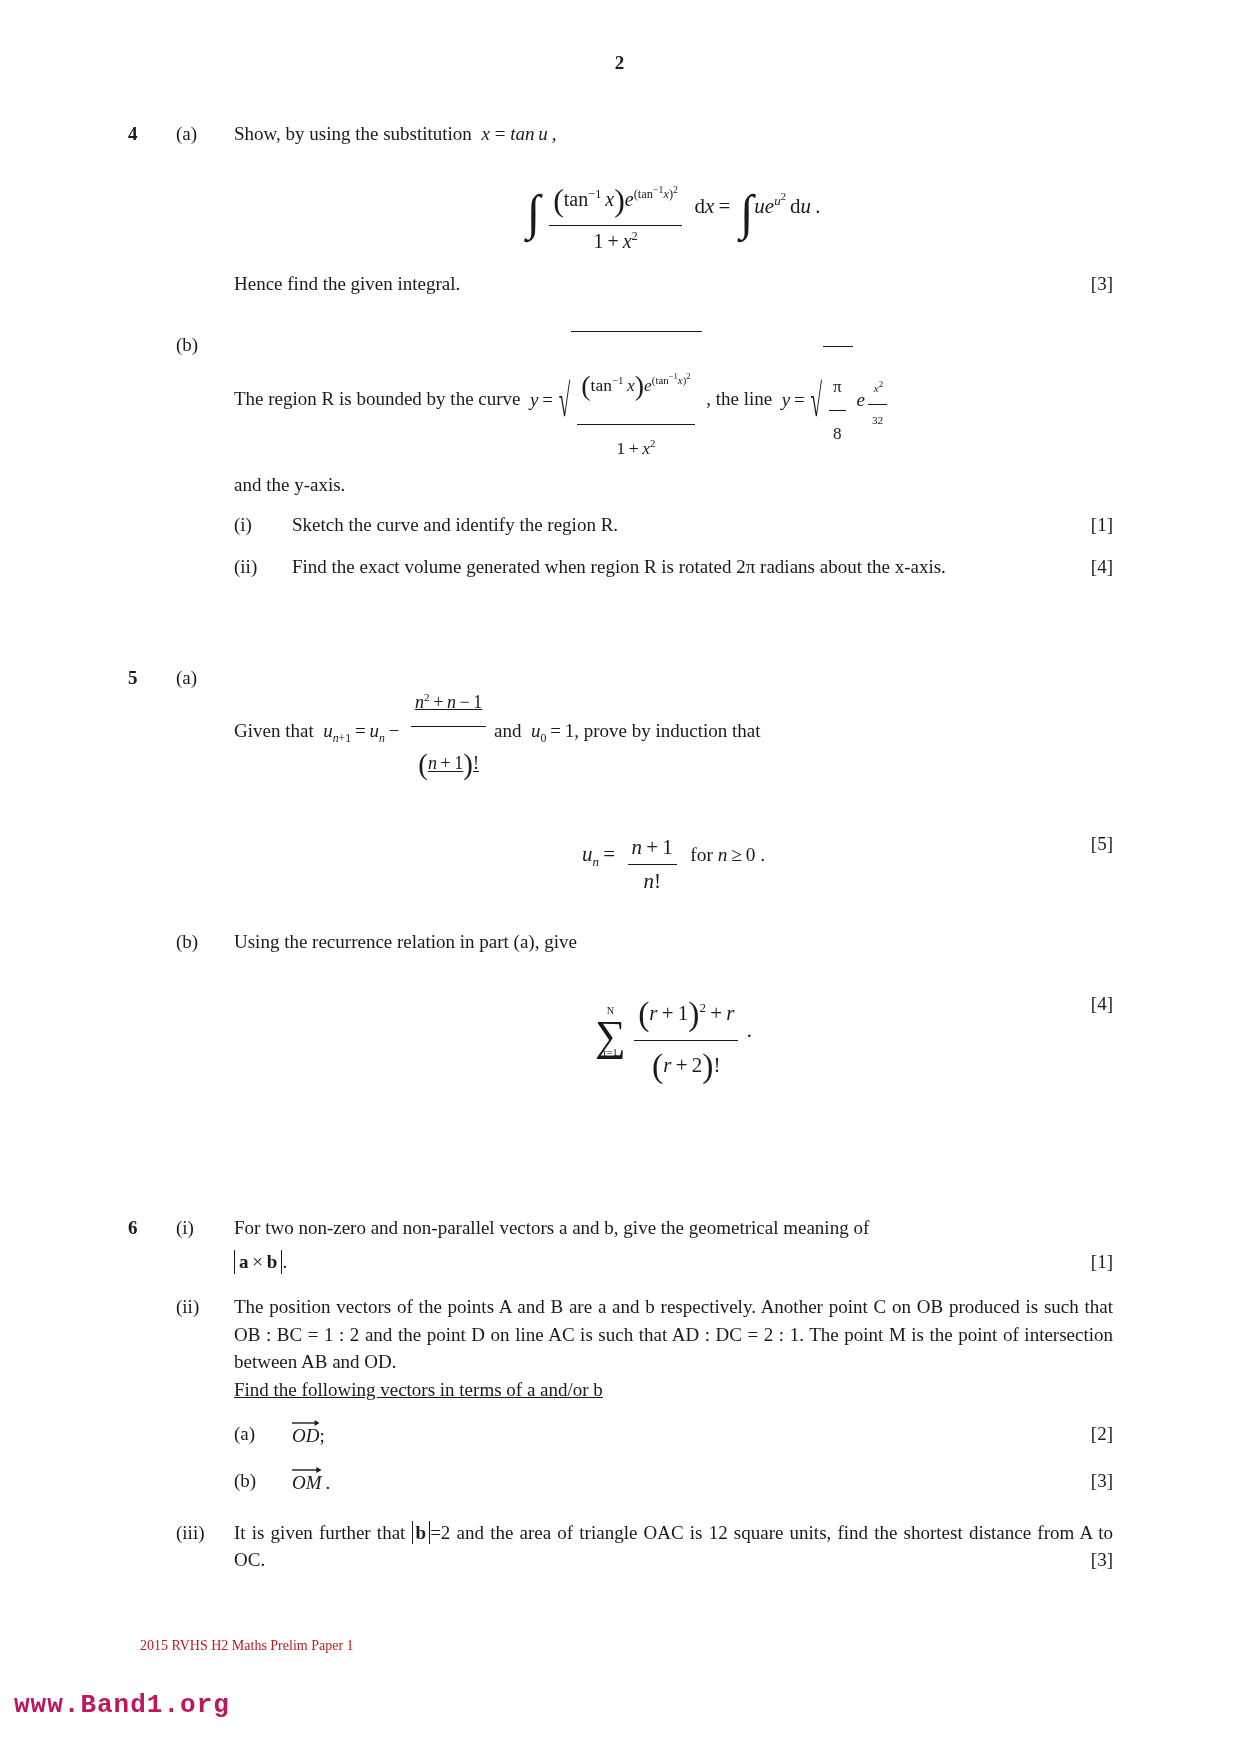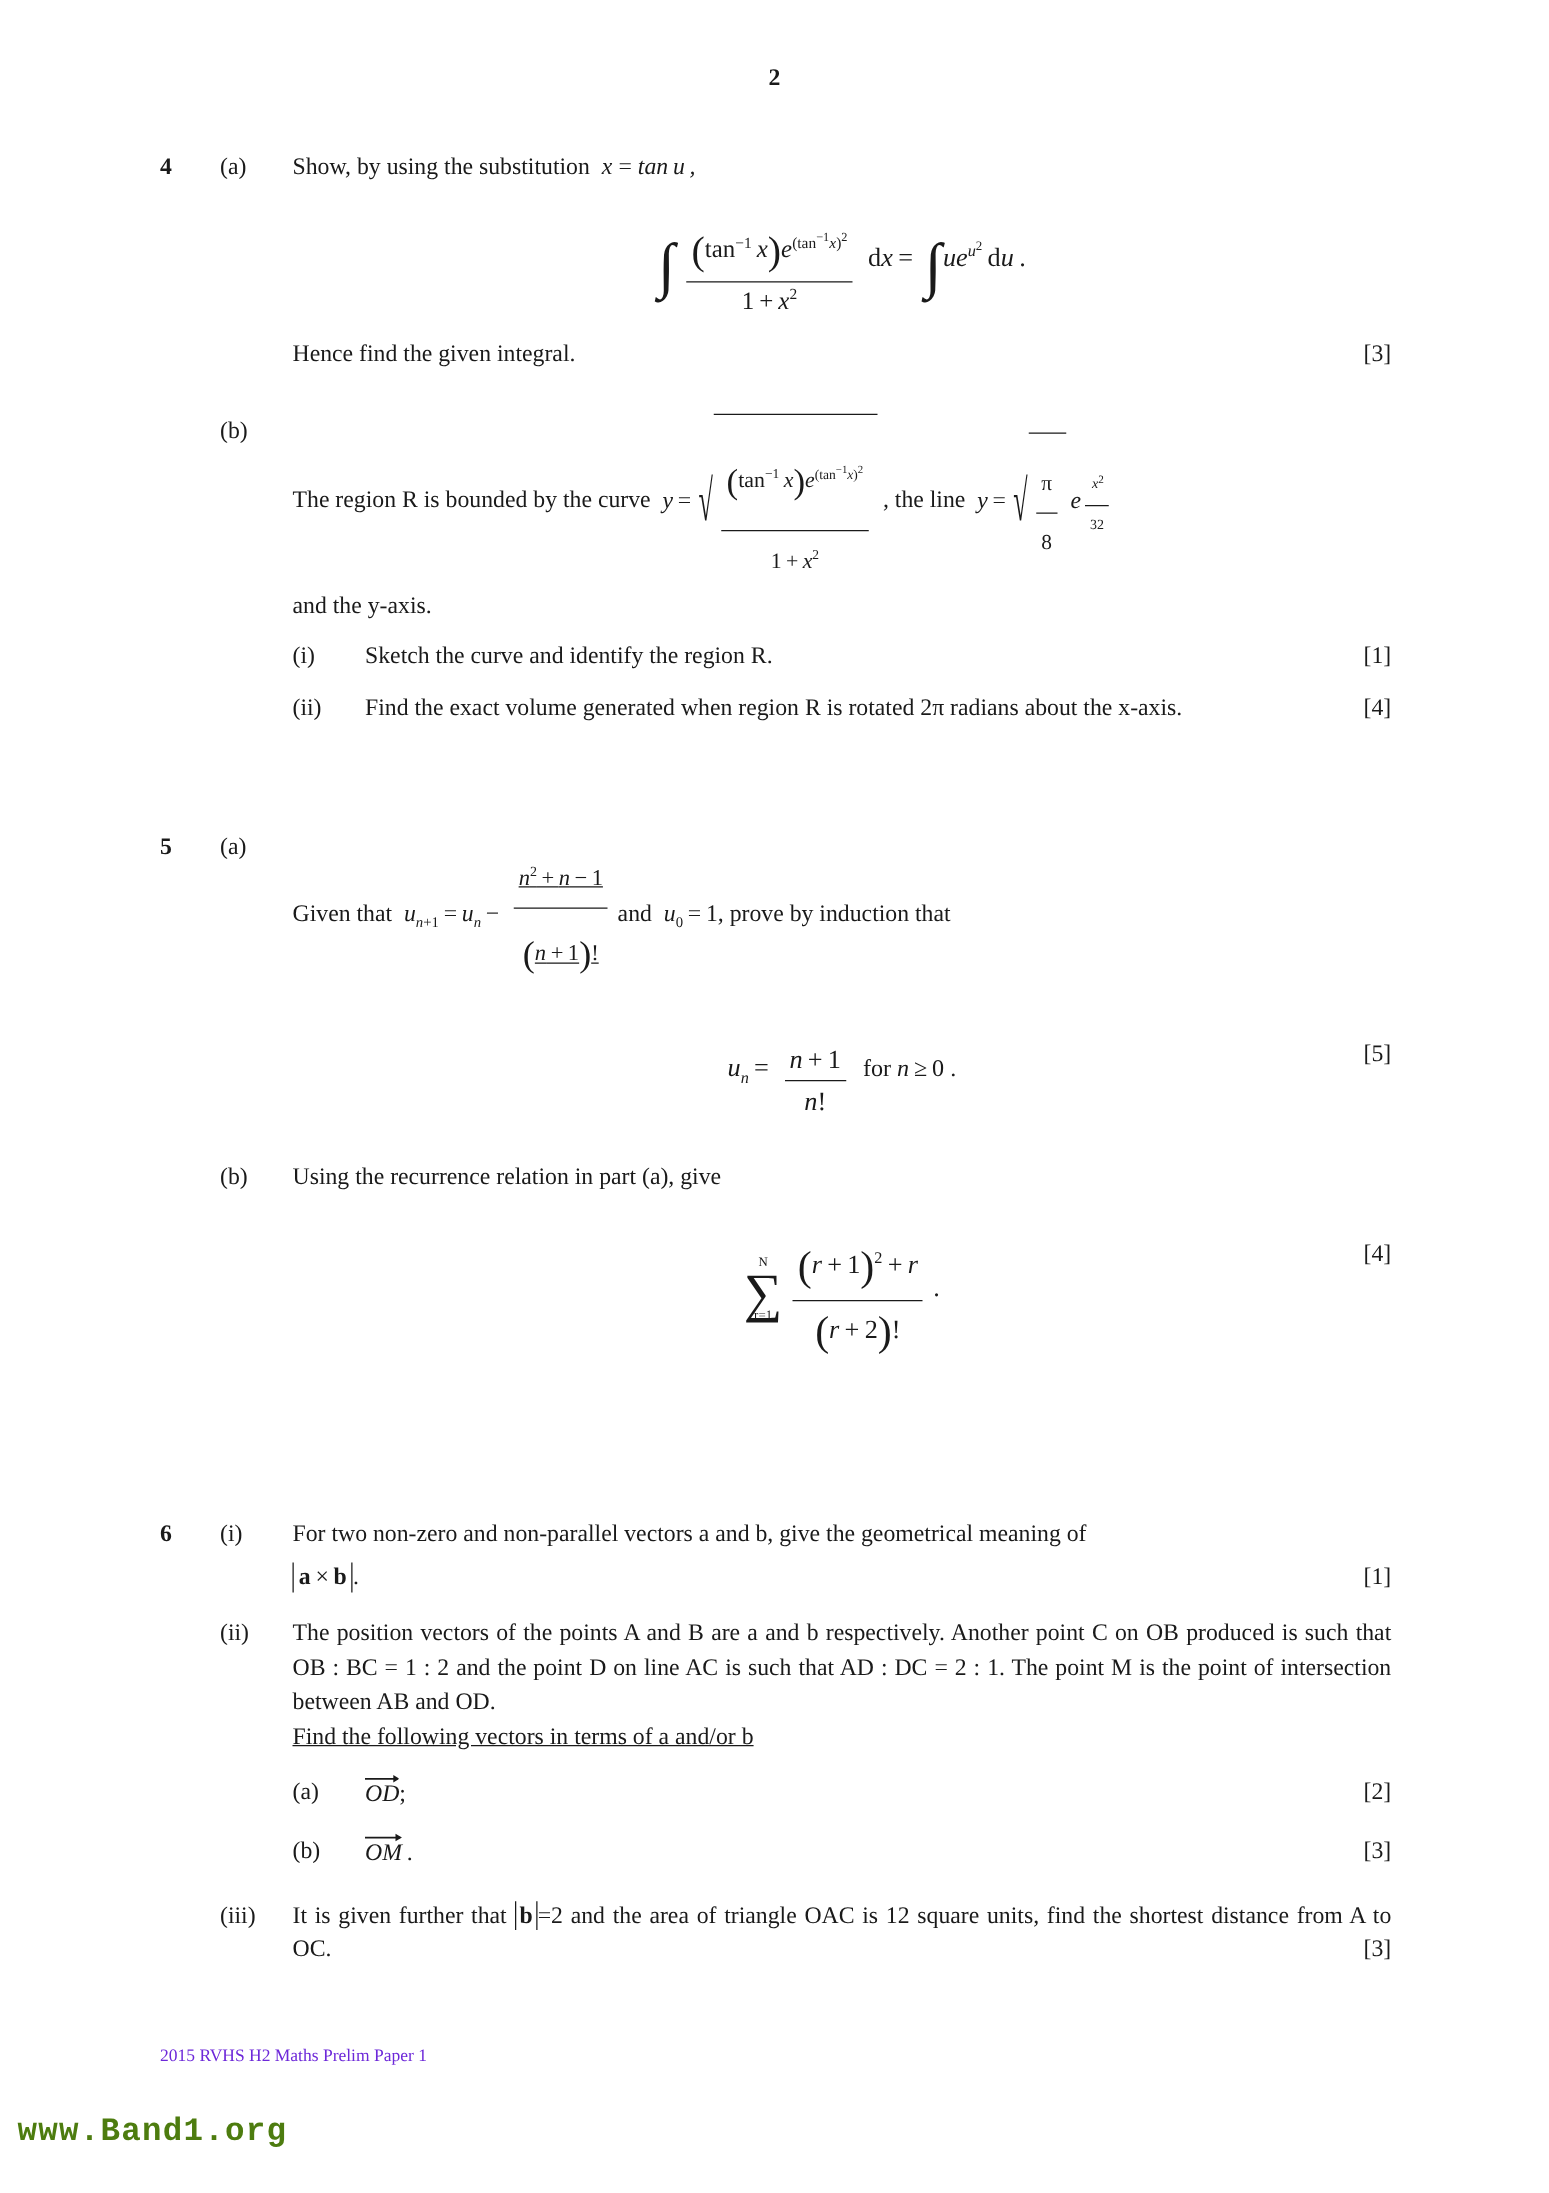--- a/index.html
+++ b/index.html
@@ -165,35 +165,35 @@
   .vecarrow .bar {
     position: absolute;
     top: -2px;
     left: 0;
     right: 0;
     height: 9px;
   }
   .vecarrow .bar svg { display: block; width: 100%; height: 9px; }
   .footer-note {
     position: absolute;
-    left: 128px;
+    left: 140px;
     top: 1638px;
     font-size: 14px;
     font-family: "Liberation Serif", serif;
-    color: #6d28d9;
+    color: #b91c1c;
   }
   .watermark {
     position: absolute;
     left: 14px;
     top: 1690px;
     font-size: 26px;
     font-family: "Liberation Mono", monospace;
     font-weight: bold;
     letter-spacing: 1px;
-    color: #4d7c0f;
+    color: #be185d;
   }
   .nowrap { white-space: nowrap; }
 </style>
 </head>
 <body>
 
 <div class="page">
 
   <div class="page-number">2</div>
 

